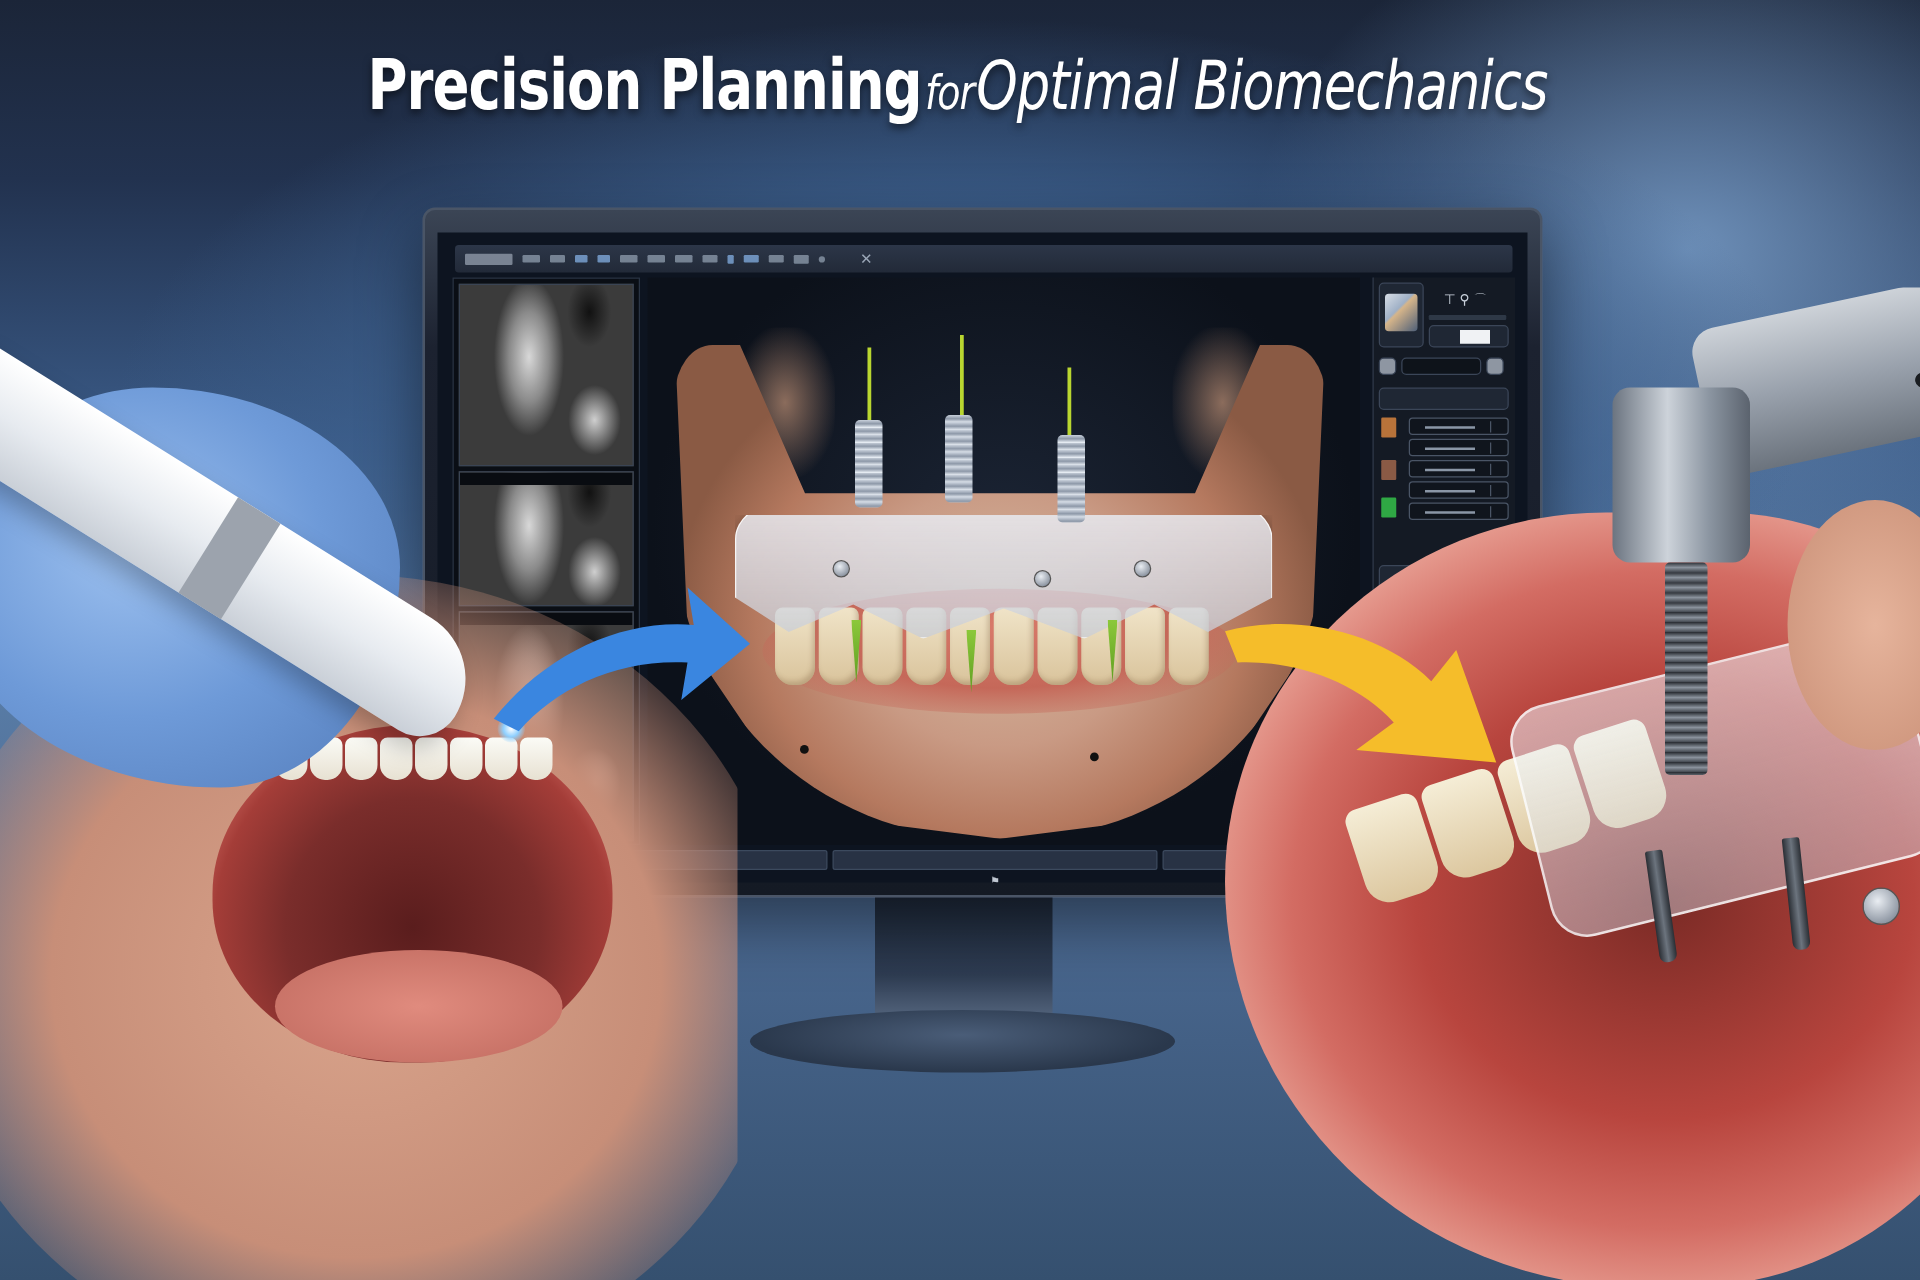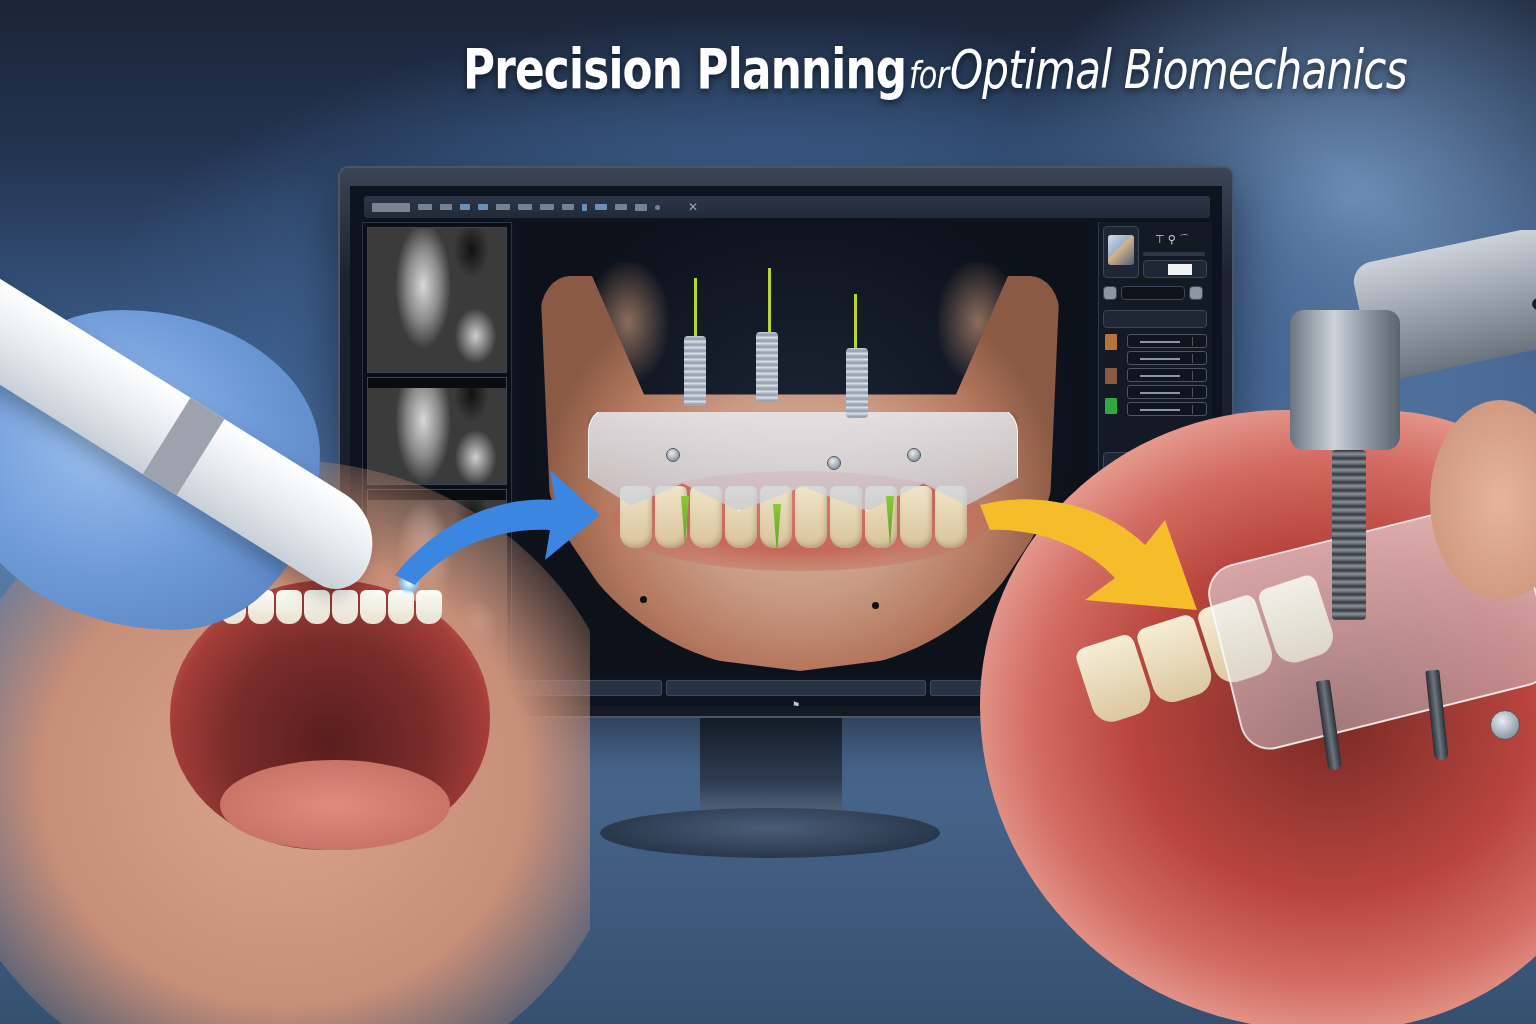--- a/index.html
+++ b/index.html
@@ -9,21 +9,21 @@
     font-family: "Liberation Sans", sans-serif;
     background:
       radial-gradient(ellipse 900px 420px at 50% 330px, #5f86b3 0%, #3c5f8c 35%, rgba(40,64,100,0) 75%),
       radial-gradient(ellipse 500px 400px at 1350px 200px, #6d8fb8 0%, rgba(70,100,140,0) 70%),
       linear-gradient(180deg, #1b2538 0%, #22324f 14%, #3a5a86 34%, #5a7ea8 52%, #4a6890 72%, #35506f 100%);
   }
   .abs { position: absolute; }
 
   
   .headline {
-    left: 0; top: 36px; width: 1536px; text-align: right;
+    left: 0; top: 36px; width: 1536px; text-align: center;
     color: #ffffff; text-shadow: 0 3px 8px rgba(0,0,0,0.55);
     letter-spacing: -1px;
   }
   .headline .h-main { font-family: "DejaVu Sans", sans-serif; font-weight: bold; font-size: 56px; transform: scaleX(0.78); display: inline-block; transform-origin: right center; }
   .headline .h-for { font-family: "DejaVu Sans", sans-serif; font-style: italic; font-size: 38px; display:inline-block; transform: scaleX(0.8); margin: 0 -6px; }
   .headline .h-sub { font-family: "DejaVu Sans", sans-serif; font-style: italic; font-size: 54px; display: inline-block; transform: scaleX(0.78); transform-origin: left center; }
 
   
   .monitor {
     left: 338px; top: 166px; width: 896px; height: 552px;

